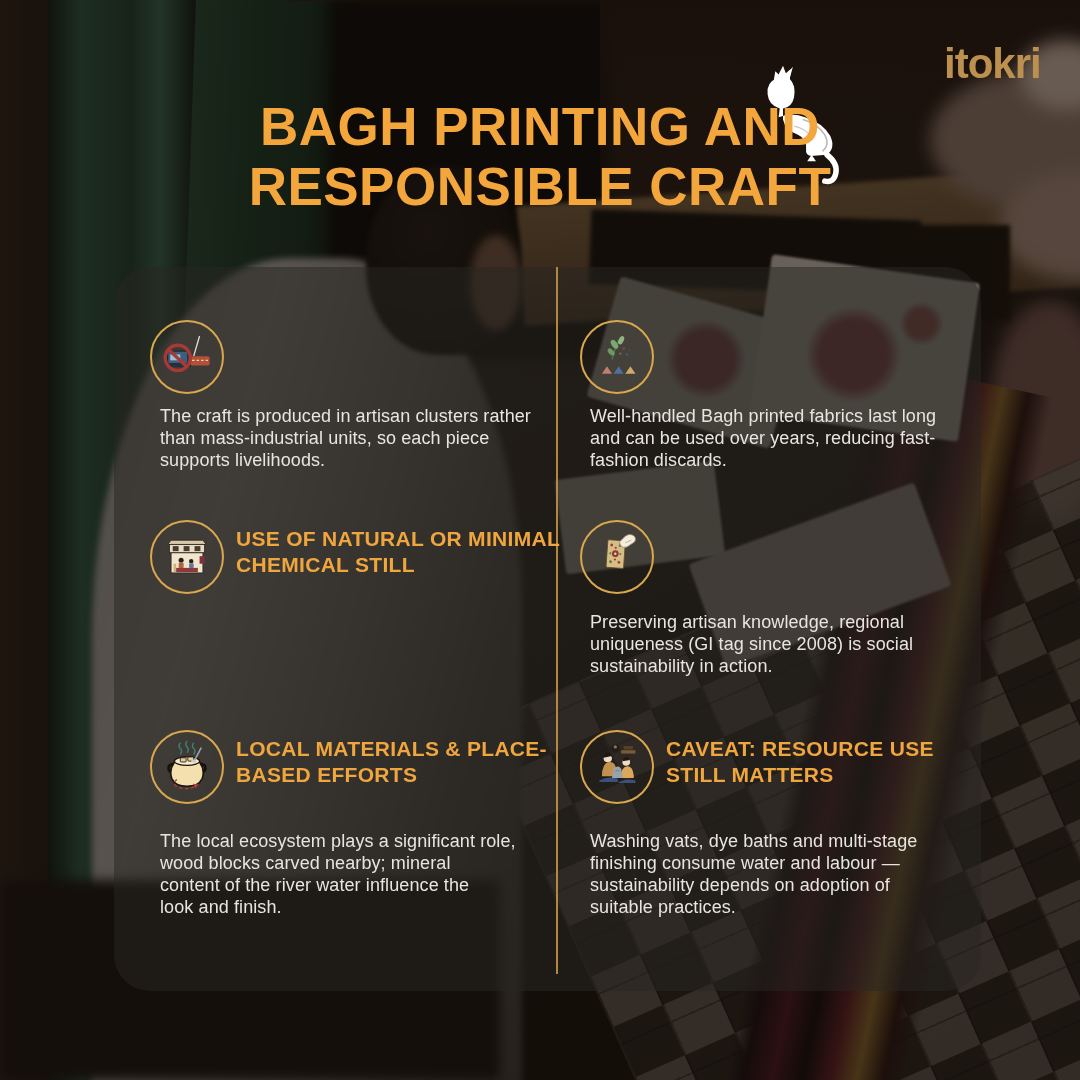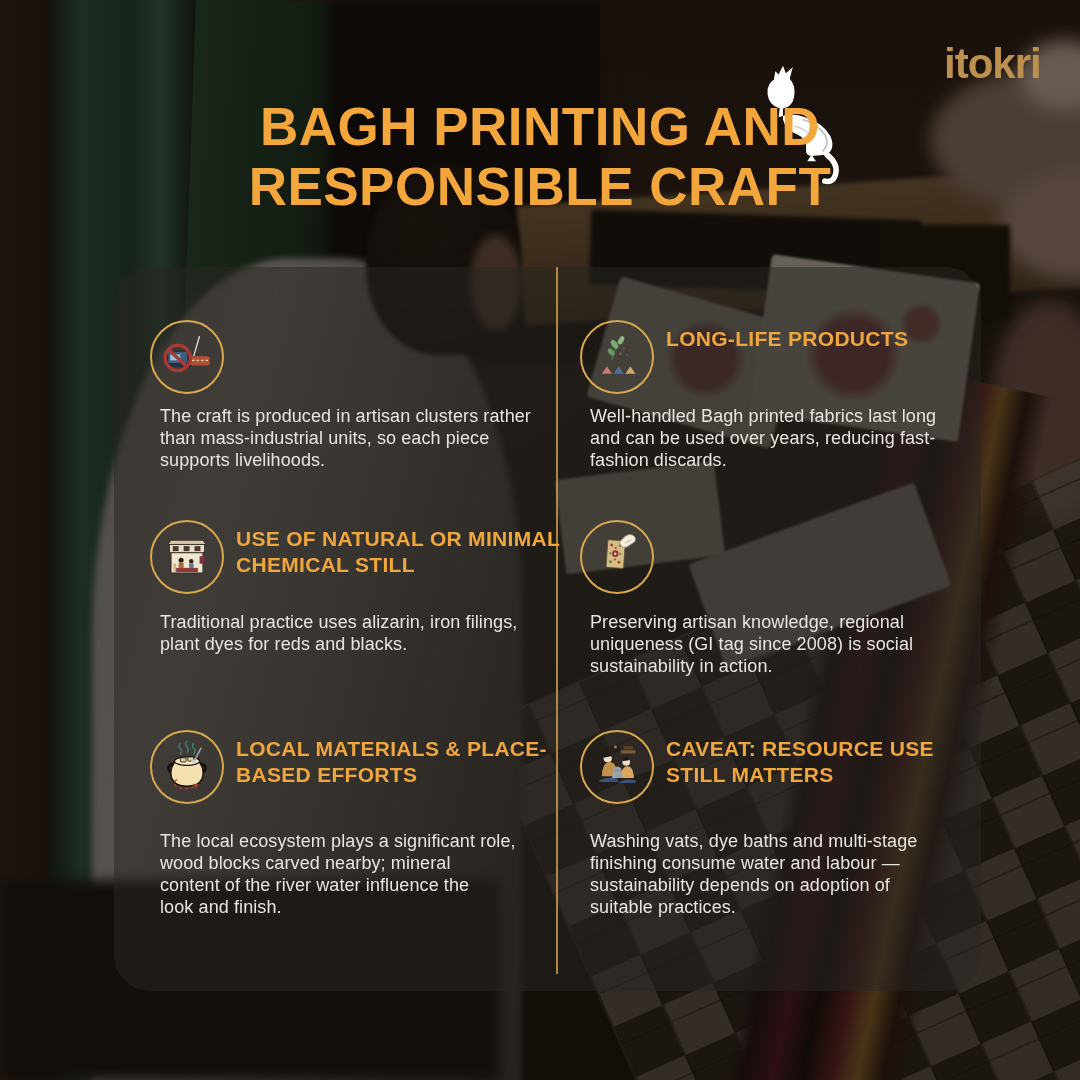--- a/index.html
+++ b/index.html
@@ -154,21 +154,20 @@
         <ellipse cx="30" cy="31" rx="3" ry="5" fill="#6b9a63" transform="rotate(-45 30 31)"></ellipse>
         <circle cx="45" cy="27" r="1.6" fill="#7c4a43"></circle>
         <circle cx="49" cy="34" r="1.4" fill="#44597a"></circle>
         <circle cx="41" cy="33" r="1.3" fill="#8a6a3d"></circle>
         <circle cx="52" cy="29" r="1.2" fill="#5c4a3a"></circle>
         <path d="M19,57 l6,-9 6,9 z" fill="#c47e70"></path>
         <path d="M33,57 l6,-9 6,9 z" fill="#4f6f9c"></path>
         <path d="M47,57 l6,-9 6,9 z" fill="#cfa86e"></path>
       </svg>
     </div>
-    <div class="heading">LONG-LIFE PRODUCTS</div>
     <div class="body">Well-handled Bagh printed fabrics last long
 and can be used over years, reducing fast-
 fashion discards.</div>
   </div>
 
   <div class="abs card c3">
     <div class="icon-circle">
       <svg width="62" height="62" viewBox="0 0 74 74">
         <path d="M14,22 h46 l-4,-5 h-38 z" fill="#d8c9ab" stroke="#2e2620"></path>
         <rect x="16" y="22" width="42" height="10" fill="#e8dcc3" stroke="#2e2620"></rect>
@@ -180,22 +179,20 @@
         <circle cx="30" cy="41" r="3" fill="#2a211c"></circle>
         <rect x="27" y="44" width="6" height="6" rx="1" fill="#b0643f"></rect>
         <circle cx="42" cy="42" r="2.6" fill="#2a211c"></circle>
         <rect x="39.5" y="44.5" width="5.5" height="5.5" rx="1" fill="#5d7a9c"></rect>
         <rect x="24" y="50" width="26" height="5" fill="#8e3a3a"></rect>
         <rect x="21" y="45" width="3" height="10" fill="#cbb27f"></rect>
       </svg>
     </div>
     <div class="heading">USE OF NATURAL OR MINIMAL
 CHEMICAL STILL</div>
-    <div class="body">Traditional practice uses alizarin, iron filings,
-plant dyes for reds and blacks.</div>
   </div>
 
   <div class="abs card c4">
     <div class="icon-circle">
       <svg width="62" height="62" viewBox="0 0 74 74">
         <g transform="rotate(4 35 33)">
           <rect x="25" y="17" width="21" height="33" rx="1.5" fill="#d6bd85" stroke="#5c4a2e"></rect>
           <circle cx="30" cy="23" r="1.7" fill="#a0403a"></circle>
             <circle cx="40" cy="23" r="1.7" fill="#5f7a48"></circle>
           <circle cx="30" cy="43" r="1.7" fill="#5f7a48"></circle>

